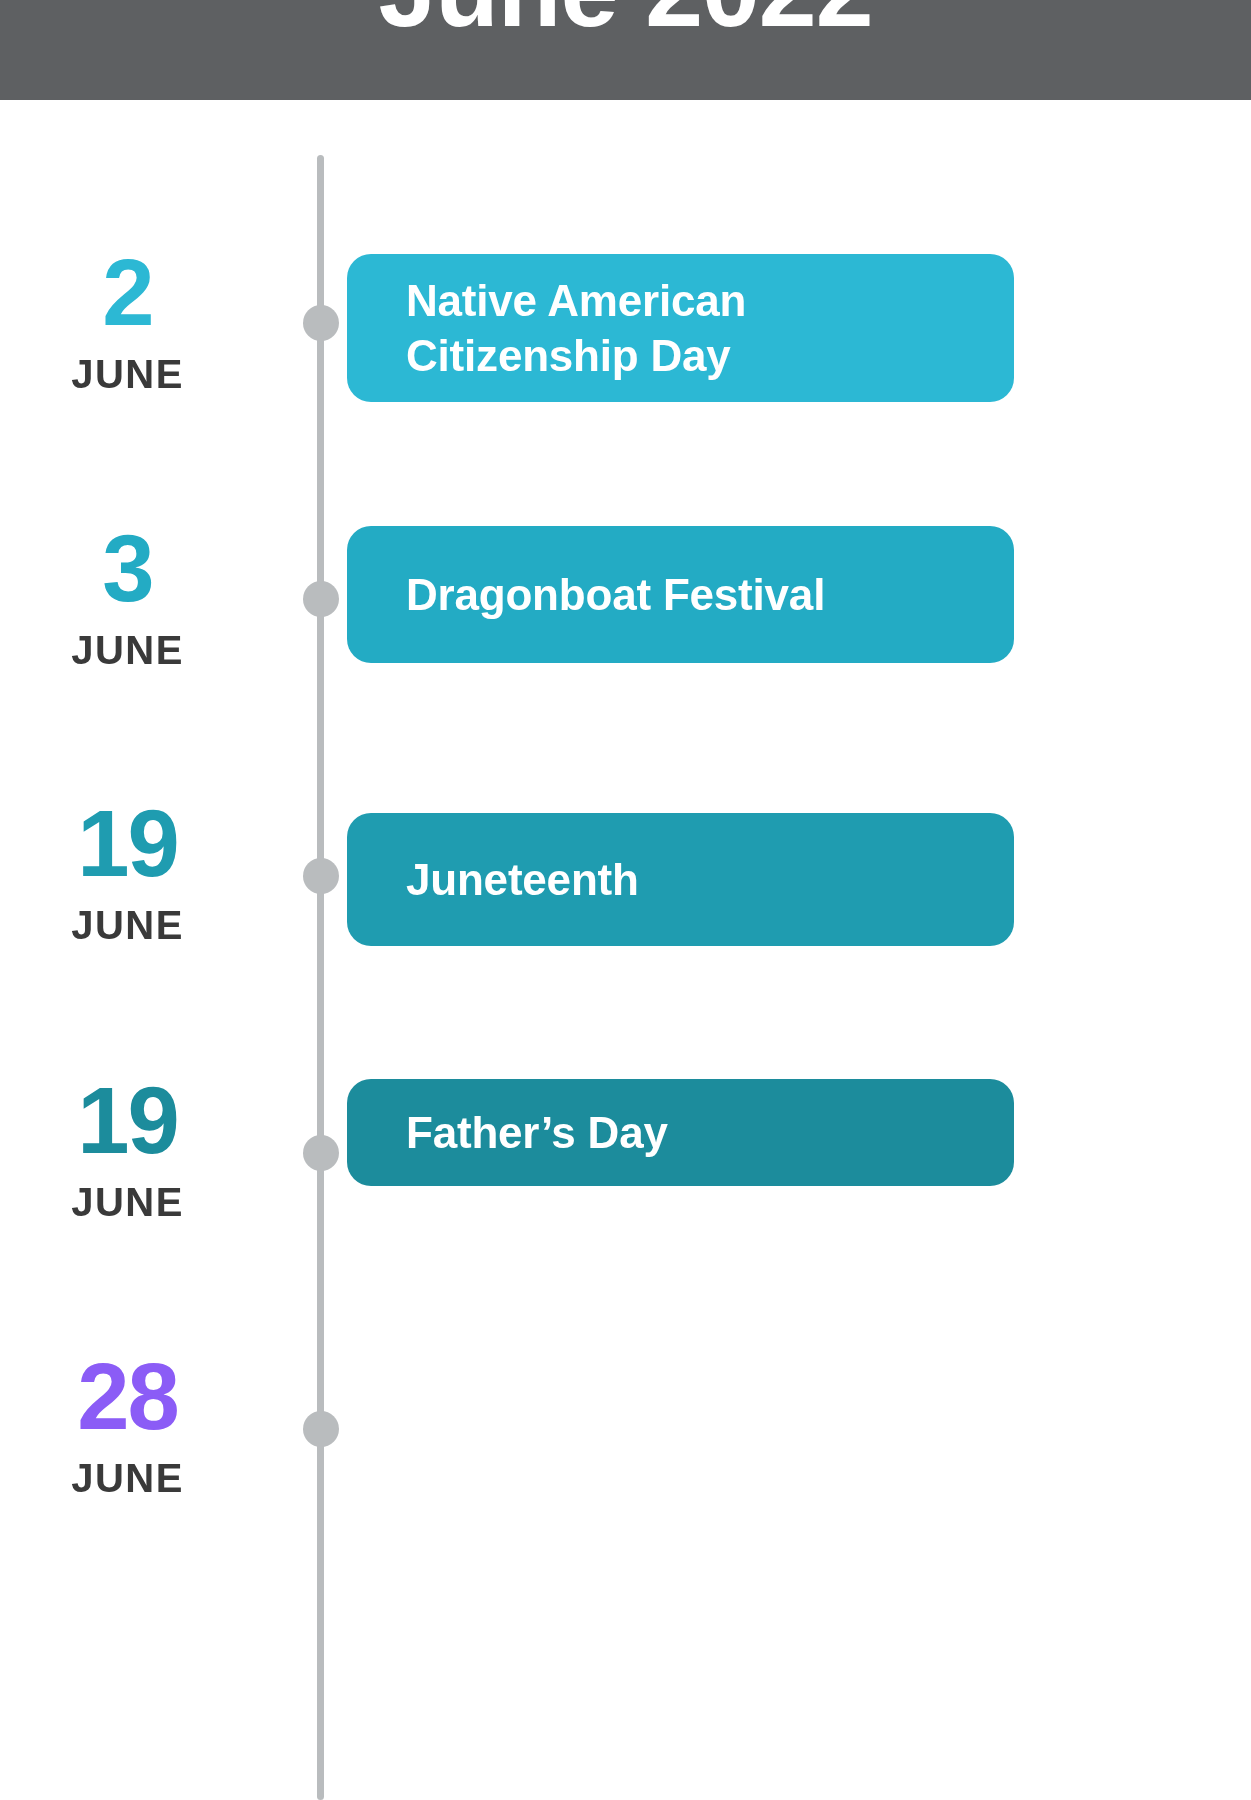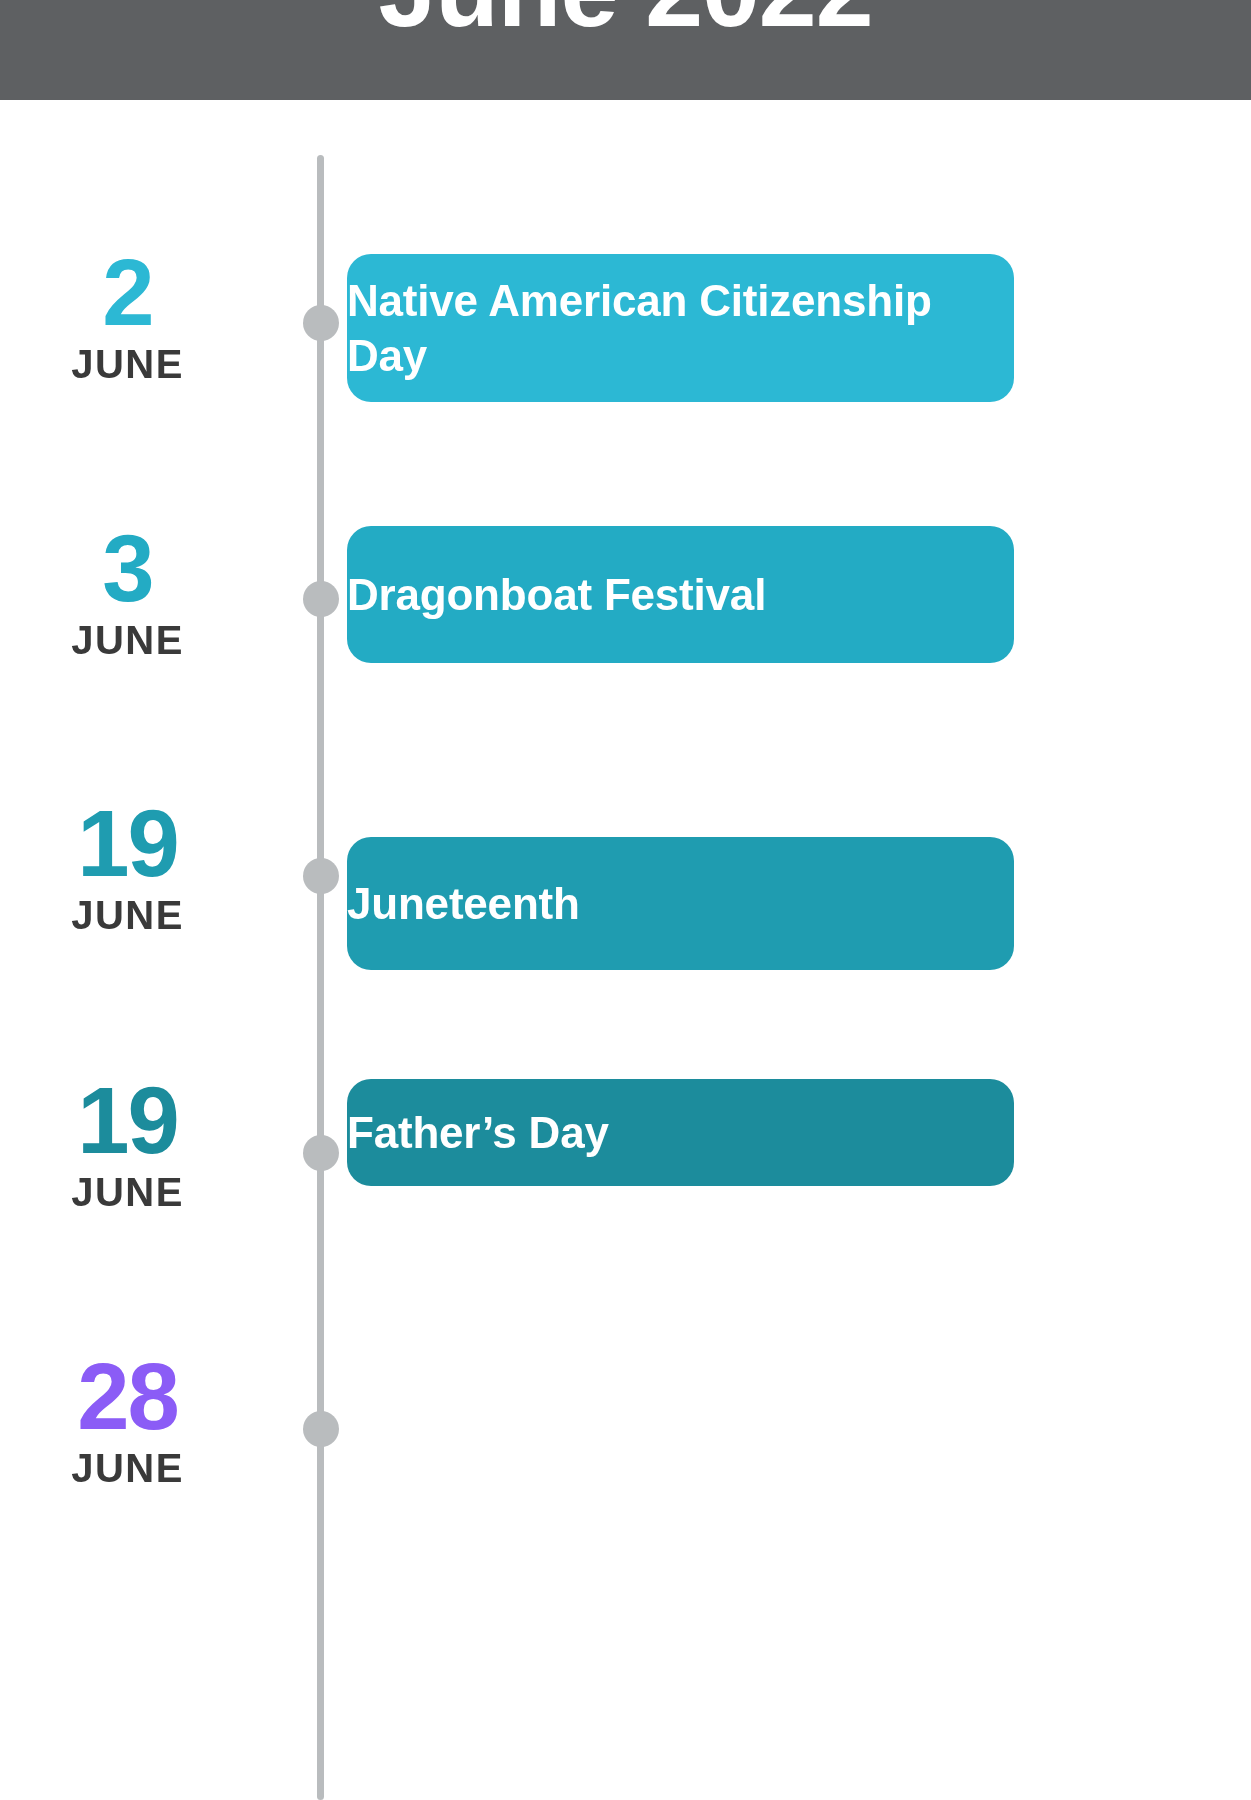--- a/index.html
+++ b/index.html
@@ -44,40 +44,40 @@
   .date {
     position:absolute; left:0; top:0; width:255px;
     text-align:center;
   }
   .day {
     font-size:94px; font-weight:700; line-height:0.92;
     letter-spacing:-2px;
   }
   .month {
     font-size:40px; font-weight:700; color:#3a3a3a;
-    letter-spacing:1.5px; margin-top:6px;
+    letter-spacing:1.5px; margin-top:16px;
   }
 
   
   .dot {
     position:absolute; left:303px;
     width:36px; height:36px; border-radius:50%;
     background:#b9bcbe;
   }
 
   
   .pill {
     position:absolute; left:347px;
     border-radius:24px;
     display:flex; align-items:center;
   }
   .pill-label {
     color:#ffffff; font-weight:700;
     font-size:44px; line-height:1.25;
-    padding-right:30px;
+    padding-left:59px; padding-right:30px;
     letter-spacing:-0.2px;
   }
 </style>
 </head>
 <body>
 
 <div class="page">
 
   <div class="header" style="background: rgb(94, 96, 98);">
     <div class="header-title" style="color: rgb(255, 255, 255);">June 2022</div>
@@ -106,21 +106,21 @@
       <div class="pill-label">Dragonboat Festival</div>
     </div>
   </div>
 
   <div class="row row-19a">
     <div class="date">
       <div class="day" style="color: rgb(31, 156, 176);">19</div>
       <div class="month" style="color: rgb(58, 58, 58);">JUNE</div>
     </div>
     <div class="dot" style="top: 57px; background: rgb(185, 188, 190);"></div>
-    <div class="pill" style="top: 12px; width: 667px; height: 133px; background: rgb(31, 156, 176); margin-top: 24px;">
+    <div class="pill" style="top: 12px; width: 667px; height: 133px; background: rgb(31, 156, 176);">
       <div class="pill-label">Juneteenth</div>
     </div>
   </div>
 
   <div class="row row-19b">
     <div class="date">
       <div class="day" style="color: rgb(28, 140, 156);">19</div>
       <div class="month" style="color: rgb(58, 58, 58);">JUNE</div>
     </div>
     <div class="dot" style="top: 57px; background: rgb(185, 188, 190);"></div>

